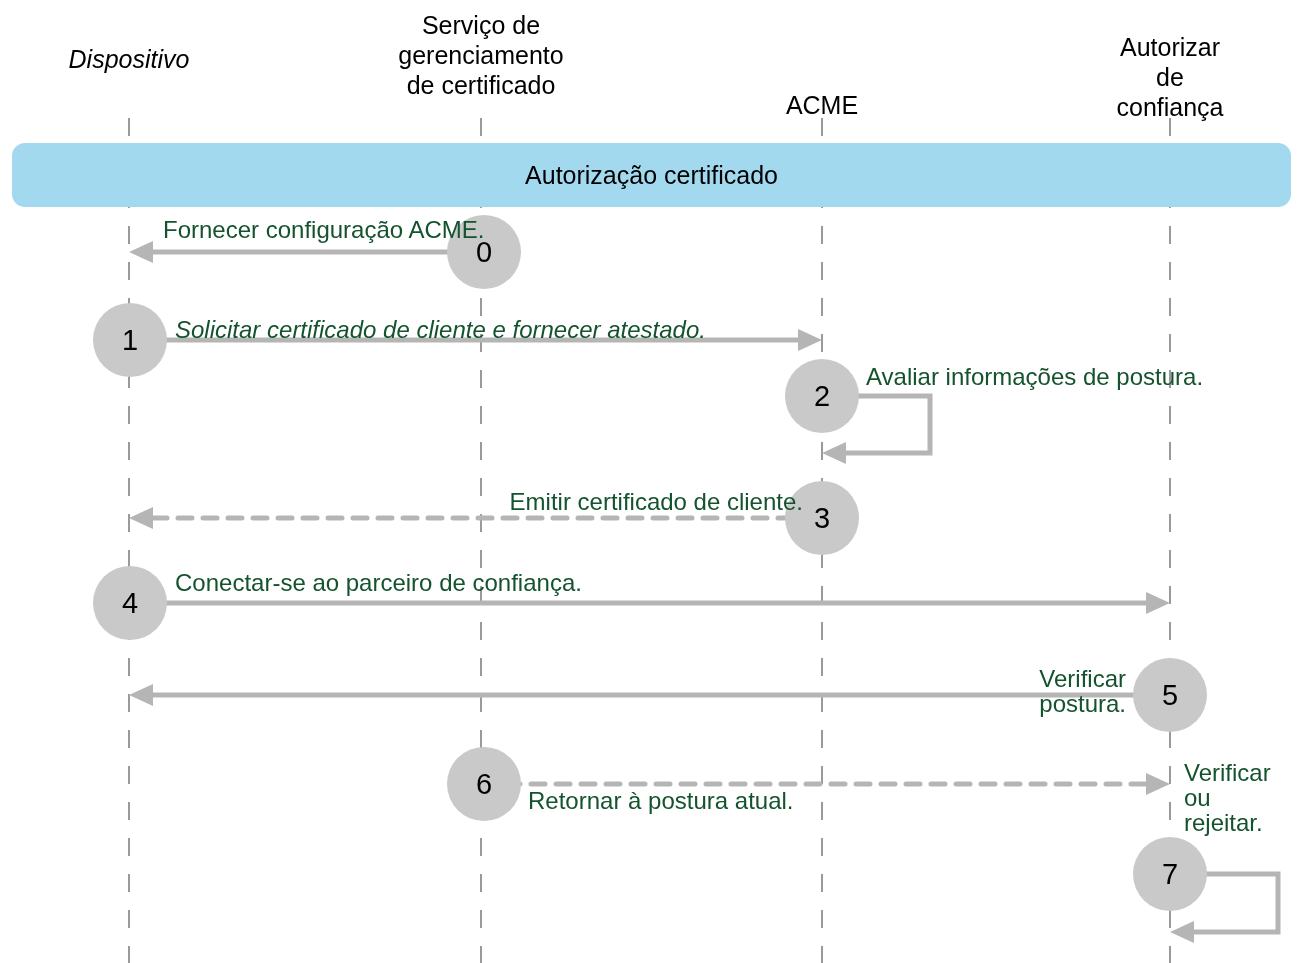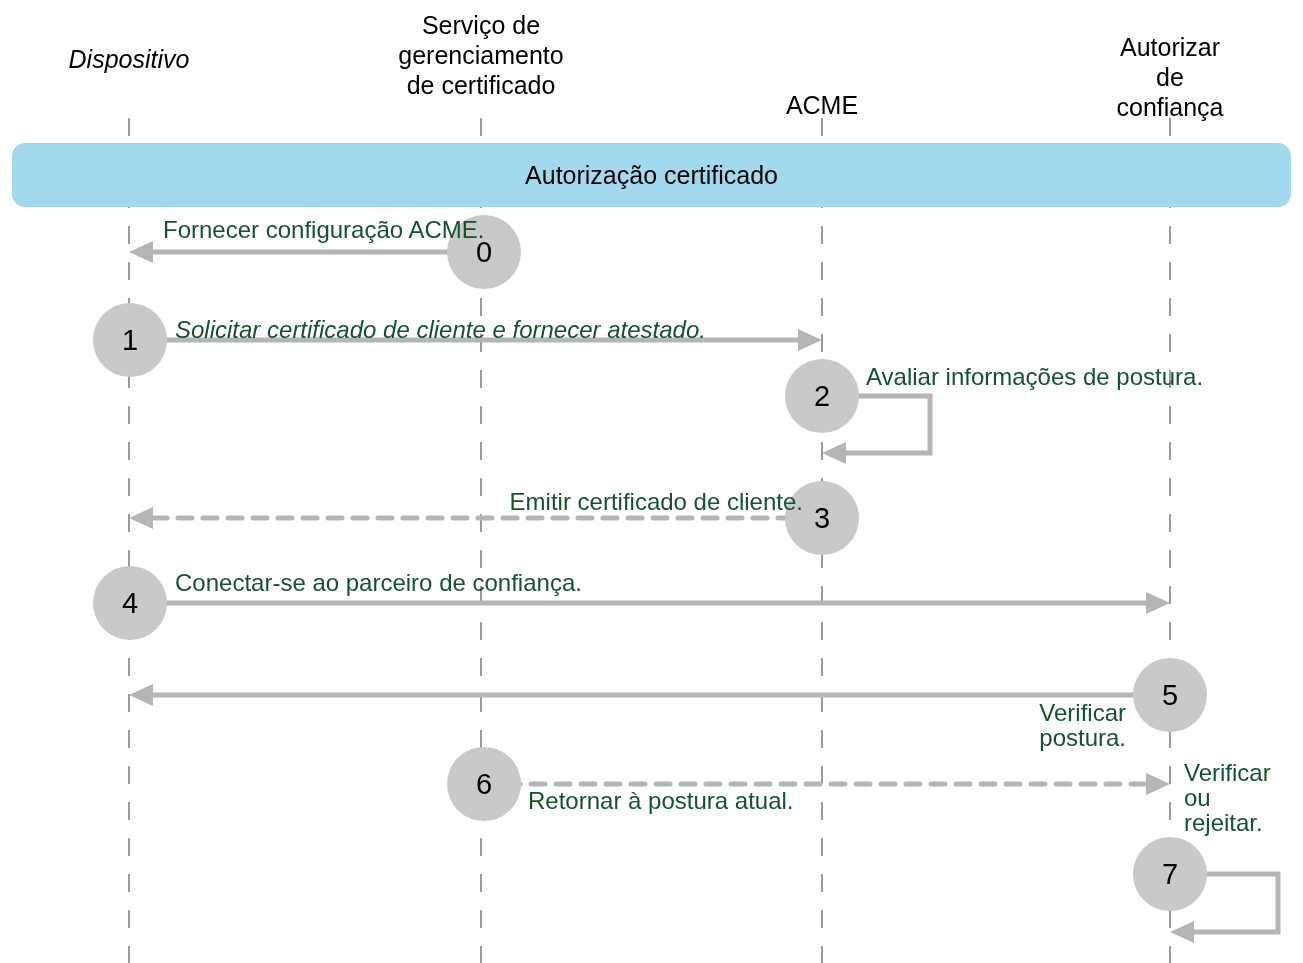--- a/index.html
+++ b/index.html
@@ -134,21 +134,21 @@
       <div class="msg-label align-left" style="left: 163px; top: 217px;">Fornecer configuração ACME.</div>
       <div class="step-badge" style="left: 130px; top: 340px; background: rgb(201, 201, 201);">1</div>
       <div class="msg-label align-left" style="left: 175px; top: 317px; font-style: italic;">Solicitar certificado de cliente e fornecer atestado.</div>
       <div class="step-badge" style="left: 822px; top: 396px; background: rgb(201, 201, 201);">2</div>
       <div class="msg-label align-left" style="left: 866px; top: 364px;">Avaliar informações de postura.</div>
       <div class="step-badge" style="left: 822px; top: 518px; background: rgb(201, 201, 201);">3</div>
       <div class="msg-label align-right" style="left: 785px; top: 489px; margin-left: 18px;">Emitir certificado de cliente.</div>
       <div class="step-badge" style="left: 130px; top: 603px; background: rgb(201, 201, 201);">4</div>
       <div class="msg-label align-left" style="left: 175px; top: 570px; text-align: center;">Conectar-se ao parceiro de confiança.</div>
       <div class="step-badge" style="left: 1170px; top: 695px; background: rgb(201, 201, 201);">5</div>
-      <div class="msg-label align-right" style="left: 1126px; top: 666px; margin-top: 34px;">Verificar postura.</div>
+      <div class="msg-label align-right" style="left: 1126px; top: 666px;">Verificar postura.</div>
       <div class="step-badge" style="left: 484px; top: 784px; background: rgb(201, 201, 201);">6</div>
       <div class="msg-label align-left" style="left: 528px; top: 753px; margin-top: 35px;">Retornar à postura atual.</div>
       <div class="msg-label align-left" style="left: 1184px; top: 760px;">Verificar ou
 rejeitar.</div>
       <div class="step-badge" style="left: 1170px; top: 874px; background: rgb(201, 201, 201);">7</div>
     </div>
 
 </div>
 
 </body></html>

